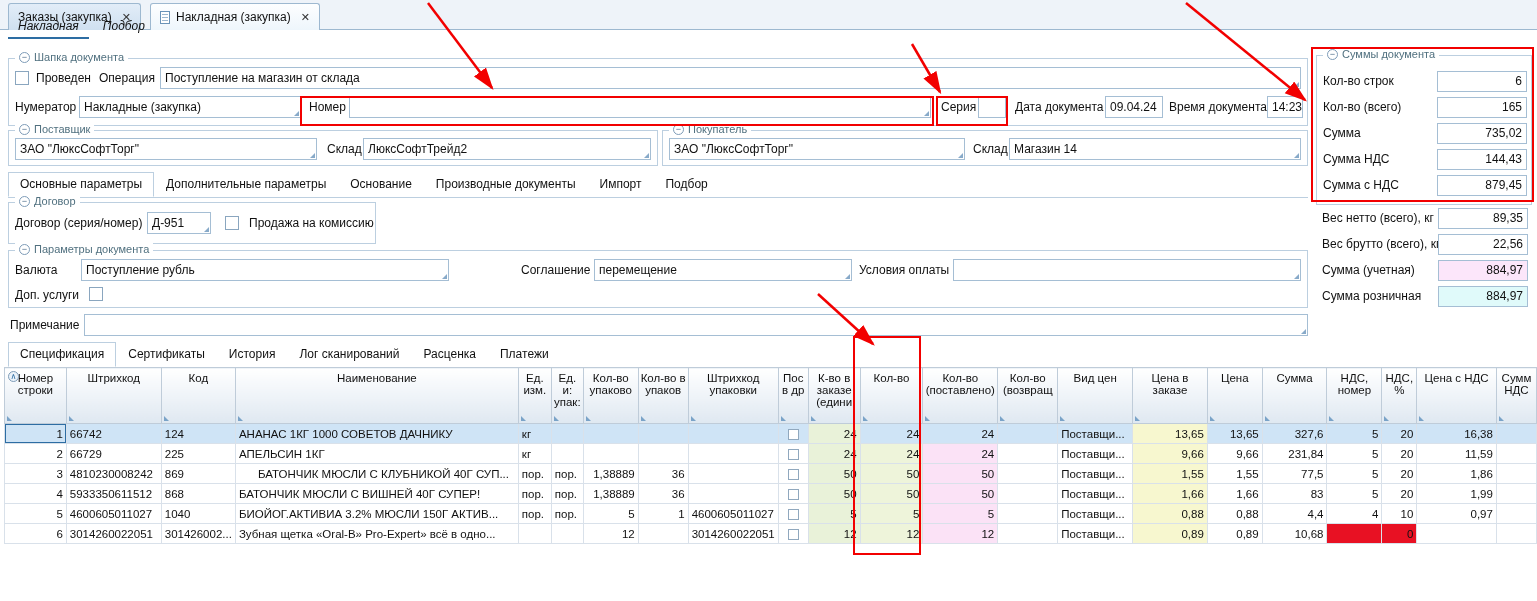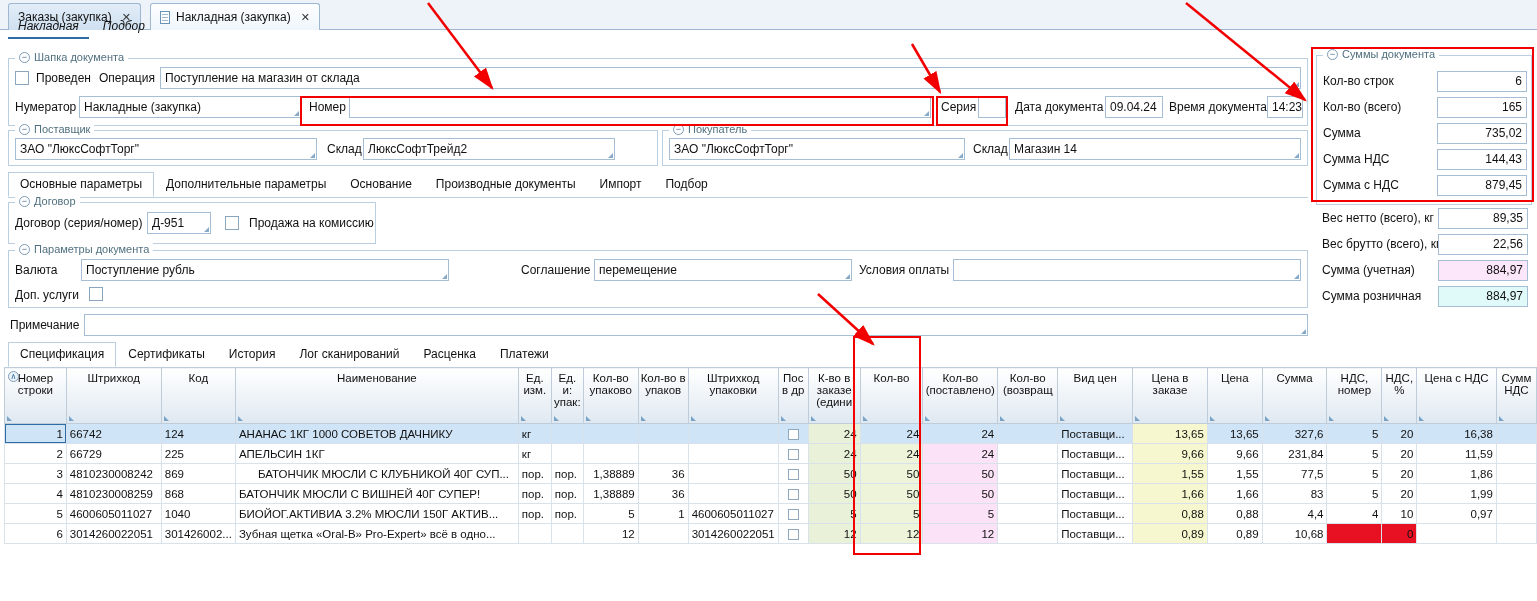--- a/index.html
+++ b/index.html
@@ -109,21 +109,21 @@
     <div class="fld" style="left:1258px; top:37px; width:36px;">14:23</div>
   </div>
 
   <div class="grp" style="left:8px; top:130px; width:650px; height:36px;">
     <div class="grp-title">
       <span class="coll">−</span>
       <span>Поставщик</span>
     </div>
     <div class="fld corner" style="left:6px; top:7px; width:302px;">ЗАО "ЛюксСофтТорг"</div>
     <div class="lbl" style="left:318px; top:7px;">Склад</div>
-    <div class="fld corner" style="left:354px; top:7px; width:252px;">ЛюксСофтТрейд2</div>
+    <div class="fld corner" style="left:354px; top:7px; width:288px;">ЛюксСофтТрейд2</div>
   </div>
 
   <div class="grp" style="left:662px; top:130px; width:646px; height:36px;">
     <div class="grp-title">
       <span class="coll">−</span>
       <span>Покупатель</span>
     </div>
     <div class="fld corner" style="left:6px; top:7px; width:296px;">ЗАО "ЛюксСофтТорг"</div>
     <div class="lbl" style="left:310px; top:7px;">Склад</div>
     <div class="fld corner" style="left:346px; top:7px; width:292px;">Магазин 14</div>
@@ -356,21 +356,21 @@
           <td style="text-align: right; background: rgb(247, 247, 207);">1,55</td>
           <td style="text-align: right;">1,55</td>
           <td style="text-align: right;">77,5</td>
           <td style="text-align: right;">5</td>
           <td style="text-align: right;">20</td>
           <td style="text-align: right;">1,86</td>
           <td style="text-align: right;"></td>
         </tr>
         <tr>
           <td style="text-align: right;">4</td>
-          <td style="text-align: left;">4810230008259</td>
+          <td style="text-align: left;">5933350611512</td>
           <td style="text-align: left;">868</td>
           <td style="text-align: left;">БАТОНЧИК МЮСЛИ С ВИШНЕЙ 40Г СУПЕР!</td>
           <td style="text-align: left;">пор.</td>
           <td style="text-align: left;">пор.</td>
           <td style="text-align: right;">1,38889</td>
           <td style="text-align: right;">36</td>
           <td style="text-align: left;"></td>
           <td style="text-align: center;"><span class="cbx"></span></td>
           <td style="text-align: right; background: rgb(233, 242, 217);">50</td>
           <td style="text-align: right; background: rgb(238, 244, 218);">50</td>

